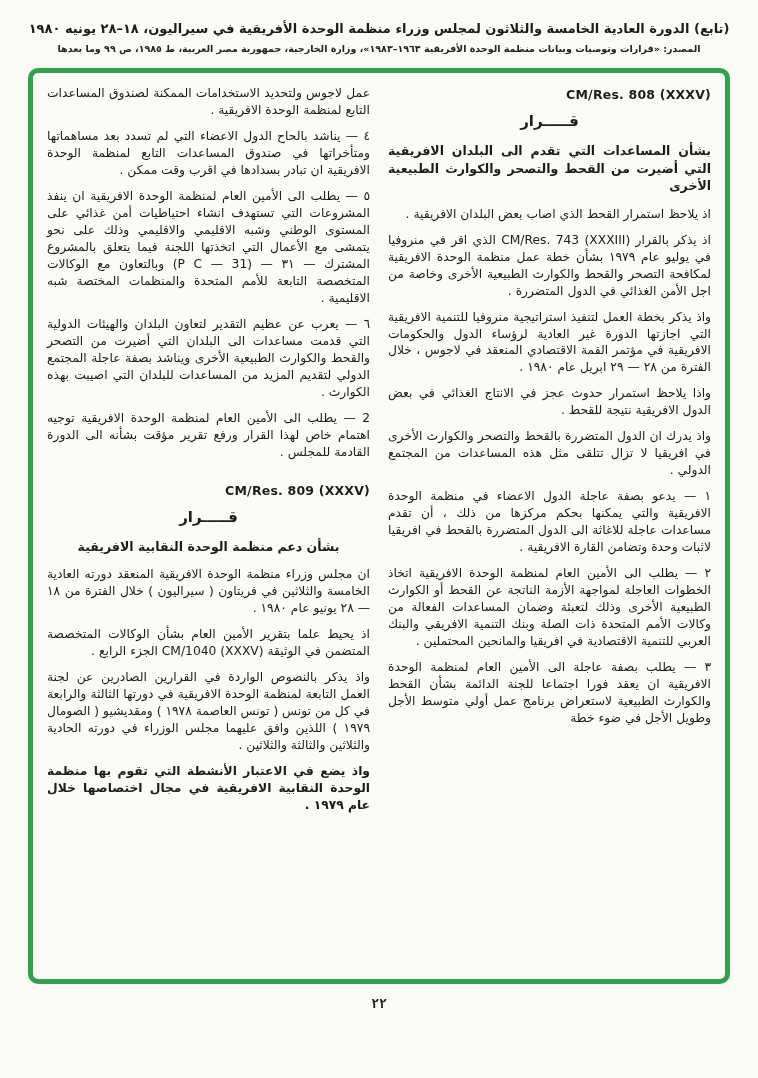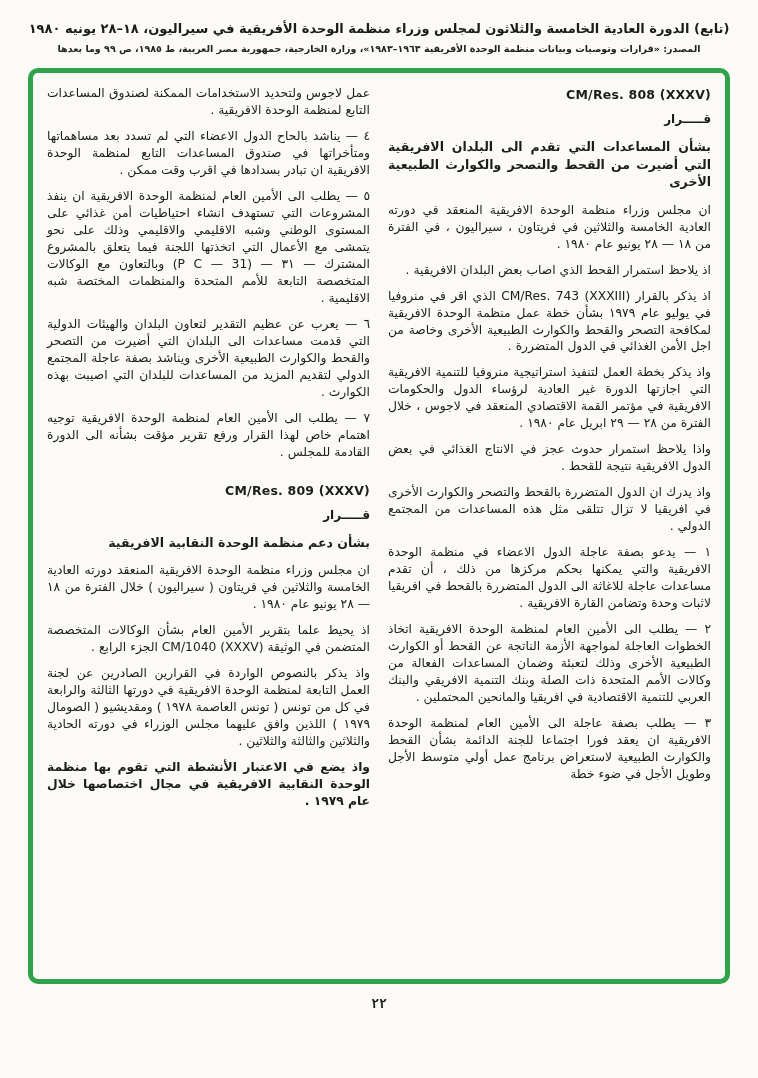--- a/index.html
+++ b/index.html
@@ -39,23 +39,23 @@
   .col{flex:1 1 0;direction:rtl;}
   .ref{
     direction:ltr;
     text-align:right;
     font-weight:bold;
     font-size:12.5px;
     letter-spacing:.2px;
     margin:2px 0 10px;
   }
   .qarar{
-    text-align:right;
+    text-align:center;
     font-weight:bold;
-    font-size:12px;
+    font-size:15px;
     margin:2px 0 12px;
   }
   .subject{
     font-weight:bold;
     font-size:12.5px;
     line-height:1.4;
     text-align:justify;
     margin-bottom:11px;
   }
   .para{
@@ -84,40 +84,39 @@
     <div class="doc-source">المصدر: «قرارات وتوصيات وبيانات منظمة الوحدة الأفريقية ١٩٦٣–١٩٨٣»، وزارة الخارجية، جمهورية مصر العربية، ط ١٩٨٥، ص ٩٩ وما بعدها</div>
   </header>
 
   <div class="frame">
     <div class="cols">
 
       <section class="col">
         <div class="ref">CM/Res. 808 (XXXV)</div>
         <div class="qarar">قـــــرار</div>
         <div class="subject">بشأن المساعدات التي تقدم الى البلدان الافريقية التي أضيرت من القحط والتصحر والكوارث الطبيعية الأخرى</div>
-        <div class="para">ان مجلس وزراء منظمة الوحدة الافريقية المنعقد في دورته العادية الخامسة والثلاثين في فريتاون ، سيراليون ، في الفترة من ١٨ — ٢٨ يونيو عام ١٩٨٠ .</div>
         <div class="para">اذ يلاحظ استمرار القحط الذي اصاب بعض البلدان الافريقية .</div>
         <div class="para">اذ يذكر بالقرار ⁦CM/Res. 743 (XXXIII)⁩ الذي اقر في منروفيا في يوليو عام ١٩٧٩ بشأن خطة عمل منظمة الوحدة الافريقية لمكافحة التصحر والقحط والكوارث الطبيعية الأخرى وخاصة من اجل الأمن الغذائي في الدول المتضررة .</div>
         <div class="para">واذ يذكر بخطة العمل لتنفيذ استراتيجية منروفيا للتنمية الافريقية التي اجازتها الدورة غير العادية لرؤساء الدول والحكومات الافريقية في مؤتمر القمة الاقتصادي المنعقد في لاجوس ، خلال الفترة من ٢٨ — ٢٩ ابريل عام ١٩٨٠ .</div>
         <div class="para">واذا يلاحظ استمرار حدوث عجز في الانتاج الغذائي في بعض الدول الافريقية نتيجة للقحط .</div>
         <div class="para">واذ يدرك ان الدول المتضررة بالقحط والتصحر والكوارث الأخرى في افريقيا لا تزال تتلقى مثل هذه المساعدات من المجتمع الدولي .</div>
         <div class="para">١ — يدعو بصفة عاجلة الدول الاعضاء في منظمة الوحدة الافريقية والتي يمكنها بحكم مركزها من ذلك ، أن تقدم مساعدات عاجلة للاغاثة الى الدول المتضررة بالقحط في افريقيا لاثبات وحدة وتضامن القارة الافريقية .</div>
         <div class="para">٢ — يطلب الى الأمين العام لمنظمة الوحدة الافريقية اتخاذ الخطوات العاجلة لمواجهة الأزمة الناتجة عن القحط أو الكوارث الطبيعية الأخرى وذلك لتعبئة وضمان المساعدات الفعالة من وكالات الأمم المتحدة ذات الصلة وبنك التنمية الافريقي والبنك العربي للتنمية الاقتصادية في افريقيا والمانحين المحتملين .</div>
         <div class="para">٣ — يطلب بصفة عاجلة الى الأمين العام لمنظمة الوحدة الافريقية ان يعقد فورا اجتماعا للجنة الدائمة بشأن القحط والكوارث الطبيعية لاستعراض برنامج عمل أولي متوسط الأجل وطويل الأجل في ضوء خطة</div>
       </section>
 
       <section class="col">
         <div class="para">عمل لاجوس ولتحديد الاستخدامات الممكنة لصندوق المساعدات التابع لمنظمة الوحدة الافريقية .</div>
         <div class="para">٤ — يناشد بالحاح الدول الاعضاء التي لم تسدد بعد مساهماتها ومتأخراتها في صندوق المساعدات التابع لمنظمة الوحدة الافريقية ان تبادر بسدادها في اقرب وقت ممكن .</div>
         <div class="para">٥ — يطلب الى الأمين العام لمنظمة الوحدة الافريقية ان ينفذ المشروعات التي تستهدف انشاء احتياطيات أمن غذائي على المستوى الوطني وشبه الاقليمي والاقليمي وذلك على نحو يتمشى مع الأعمال التي اتخذتها اللجنة فيما يتعلق بالمشروع المشترك — ٣١ — ⁦(P C — 31)⁩ وبالتعاون مع الوكالات المتخصصة التابعة للأمم المتحدة والمنظمات المختصة شبه الاقليمية .</div>
         <div class="para">٦ — يعرب عن عظيم التقدير لتعاون البلدان والهيئات الدولية التي قدمت مساعدات الى البلدان التي أضيرت من التصحر والقحط والكوارث الطبيعية الأخرى ويناشد بصفة عاجلة المجتمع الدولي لتقديم المزيد من المساعدات للبلدان التي اصيبت بهذه الكوارث .</div>
-        <div class="para">٧ — يطلب الى الأمين العام لمنظمة الوحدة الافريقية توجيه اهتمام خاص لهذا القرار ورفع تقرير مؤقت بشأنه الى الدورة القادمة للمجلس .</div>
+        <div class="para">2 — يطلب الى الأمين العام لمنظمة الوحدة الافريقية توجيه اهتمام خاص لهذا القرار ورفع تقرير مؤقت بشأنه الى الدورة القادمة للمجلس .</div>
         <div class="ref mt-lg">CM/Res. 809 (XXXV)</div>
         <div class="qarar">قـــــرار</div>
-        <div class="subject" style="text-align:right;">بشأن دعم منظمة الوحدة النقابية الافريقية</div>
+        <div class="subject" style="text-align:center;">بشأن دعم منظمة الوحدة النقابية الافريقية</div>
         <div class="para">ان مجلس وزراء منظمة الوحدة الافريقية المنعقد دورته العادية الخامسة والثلاثين في فريتاون ( سيراليون ) خلال الفترة من ١٨ — ٢٨ يونيو عام ١٩٨٠ .</div>
         <div class="para">اذ يحيط علما بتقرير الأمين العام بشأن الوكالات المتخصصة المتضمن في الوثيقة ⁦CM/1040 (XXXV)⁩ الجزء الرابع .</div>
         <div class="para">واذ يذكر بالنصوص الواردة في القرارين الصادرين عن لجنة العمل التابعة لمنظمة الوحدة الافريقية في دورتها الثالثة والرابعة في كل من تونس ( تونس العاصمة ١٩٧٨ ) ومقديشيو ( الصومال ١٩٧٩ ) اللذين وافق عليهما مجلس الوزراء في دورته الحادية والثلاثين والثالثة والثلاثين .</div>
         <div class="para bold">واذ يضع في الاعتبار الأنشطة التي تقوم بها منظمة الوحدة النقابية الافريقية في مجال اختصاصها خلال عام ١٩٧٩ .</div>
       </section>
 
     </div>
   </div>
 
   <footer>

